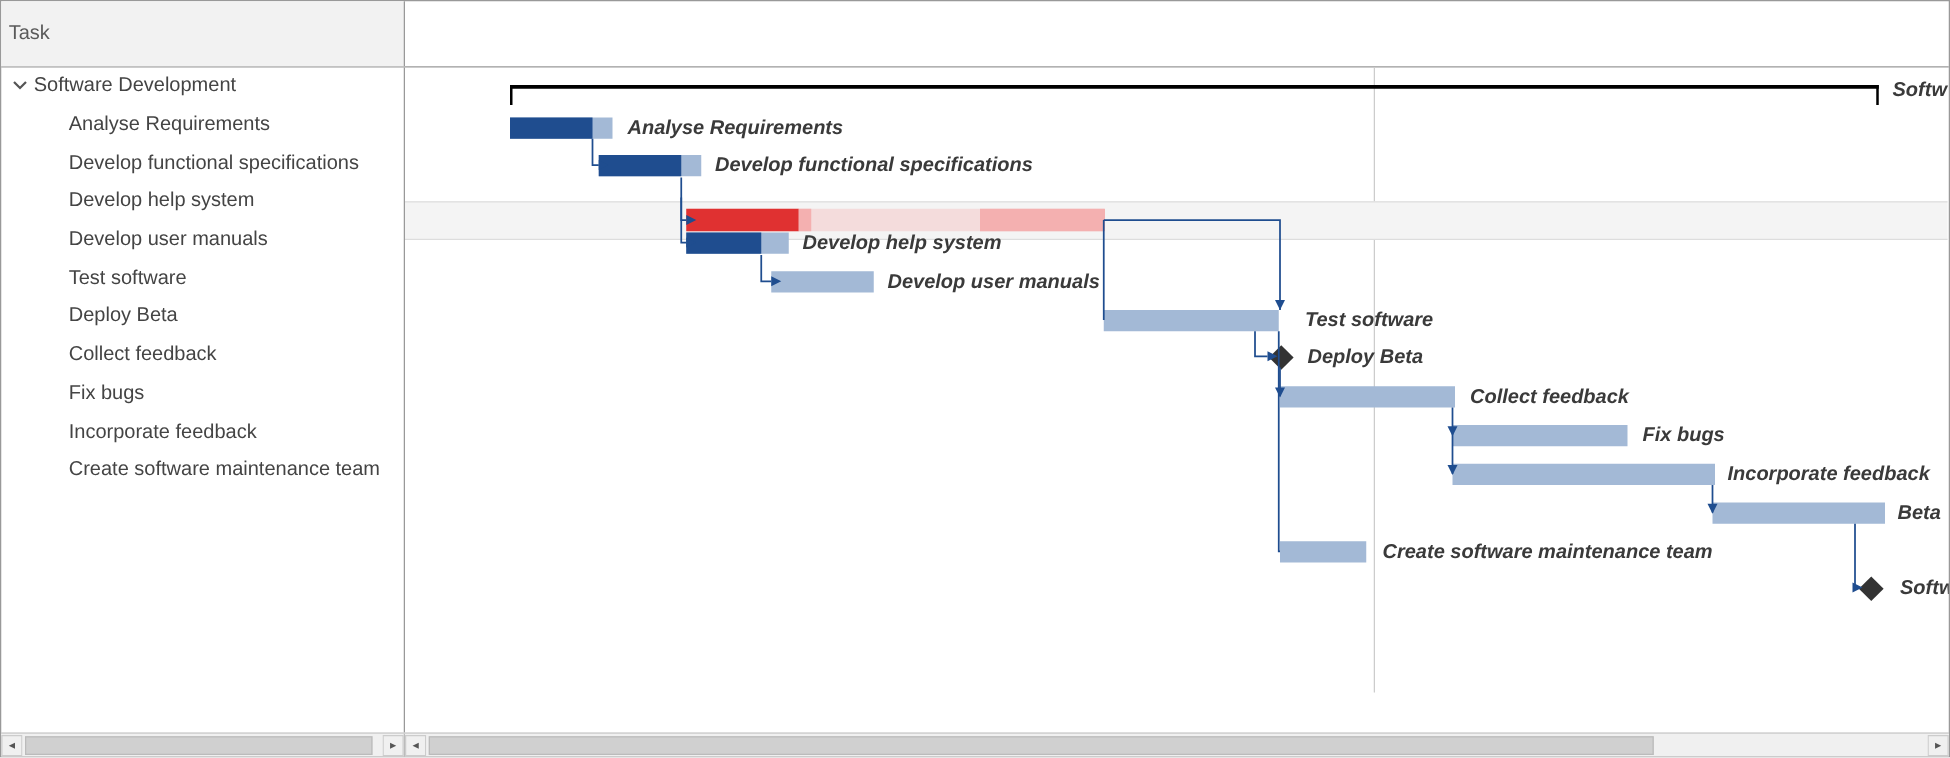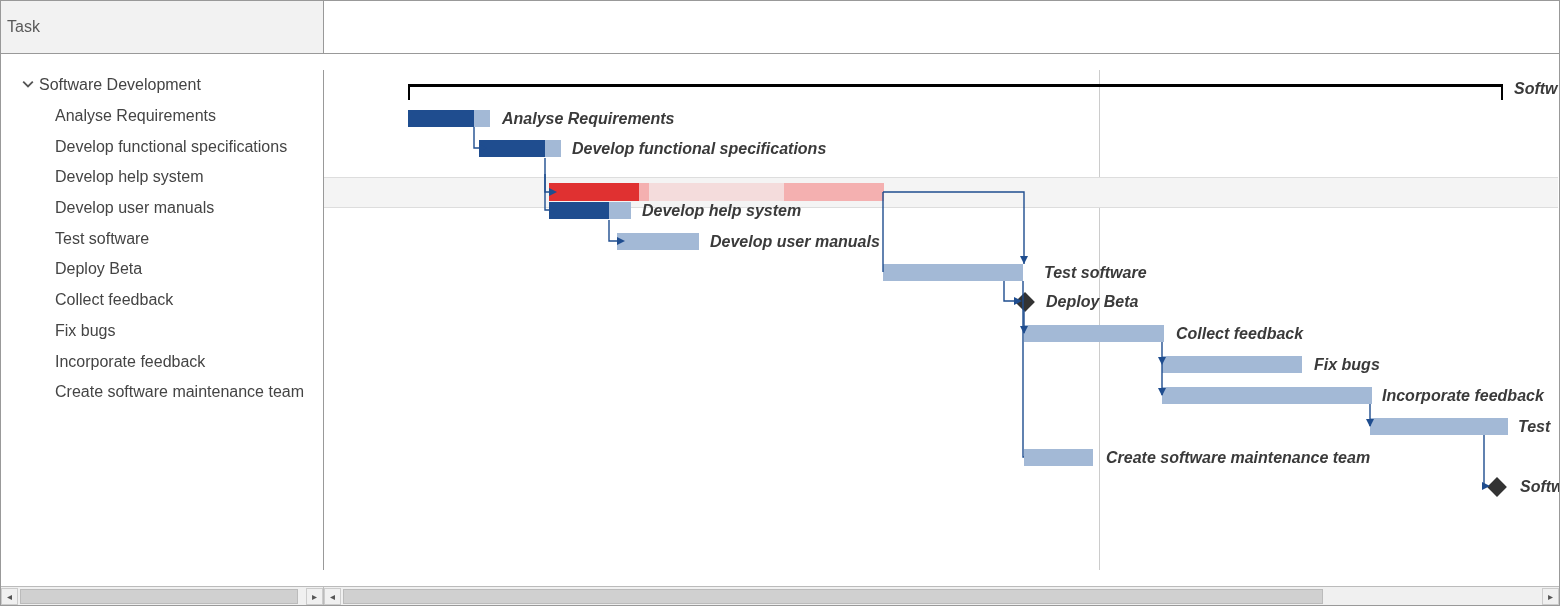--- a/index.html
+++ b/index.html
@@ -1,33 +1,33 @@
 <!DOCTYPE html>
 <html><head>
 <meta charset="utf-8">
 <style>
   * { box-sizing: border-box; }
   html, body { margin:0; padding:0; width:1560px; height:606px; font-family:"Segoe UI", Arial, sans-serif; font-size:15px; color:#333; background:#fff; }
-  .gantt { display:flex; flex-direction:column; width:1560px; height:606px; border:1px solid #999;gap:16px; }
+  .gantt { display:flex; flex-direction:column; width:1560px; height:606px; border:1px solid #999; }
 
   
   .hdr { display:flex; height:53px; border-bottom:1px solid #999; }
   .hdr-task { width:323px; border-right:1px solid #999; background:#f2f2f2; display:flex; align-items:center; padding:0 6px; color:#5a5a5a; font-size:16px; }
   .hdr-time { flex:1; display:flex; flex-direction:column; min-width:0; }
   .hdr-month { height:26px; background:#f2f2f2; border-bottom:1px solid #999; text-align:center; font-size:16px; color:#5a5a5a; line-height:26px; }
   .hdr-days { height:27px; background:#f2f2f2; display:flex; }
   .hdr-day { flex:1; text-align:center; line-height:27px; font-size:16px; color:#5a5a5a; }
   .hdr-day + .hdr-day { border-left:1px solid #999; }
 
   
   .body { flex:1; display:flex; min-height:0; }
   .tree { width:323px; border-right:1px solid #999; overflow:hidden; }
   .tree-row { height:30.7px; display:flex; align-items:center; font-size:16px; color:#444; white-space:nowrap; cursor:default; }
   .tree-row .caret { width:22px; text-align:center; font-size:13px; color:#555; }
-  .tree-row.parent { padding-left:16px;text-align:center; }
+  .tree-row.parent { padding-left:4px;text-align:center; }
   .tree-row.child { padding-left:54px; }
 
   .chart { flex:1; position:relative; overflow:hidden;font-style:italic; }
   .chart-inner { position:absolute; left:0; top:0; width:1558px; height:500px; }
   
   .vline { position:absolute; top:0; bottom:0; width:1px; background:#ccc; }
   .vline.v1 { left:775px; }
   .hl { position:absolute; height:30.7px; background:#f4f4f4; border-top:1px solid #ddd; border-bottom:1px solid #ddd; }
   
   .summary { position:absolute; height:10px; }
@@ -151,21 +151,21 @@
         <div class="bar blue-l" style="top:255px;left:700px;width:140px;"></div>
         <div class="lbl" style="top:255px;left:852px;">Collect feedback</div>
 
         <div class="bar blue-l" style="top:286px;left:838px;width:140px;"></div>
         <div class="lbl" style="top:286px;left:990px;">Fix bugs</div>
 
         <div class="bar blue-l" style="top:317px;left:838px;width:210px;"></div>
         <div class="lbl" style="top:317px;left:1058px;">Incorporate feedback</div>
 
         <div class="bar blue-l" style="top:348px;left:1046px;width:138px;"></div>
-        <div class="lbl" style="top:348px;left:1194px;">Test</div>
+        <div class="lbl" style="top:348px;left:1194px;">Beta</div>
 
         <div class="bar blue-l" style="top:379px;left:700px;width:69px;"></div>
         <div class="lbl" style="top:379px;left:782px;">Create software maintenance team</div>
 
         <div class="milestone" style="top:410px;left:1166px;"></div>
         <div class="lbl" style="top:408px;left:1196px;">Softw</div>
 
         <svg class="arrows">
           <defs></defs>
 

